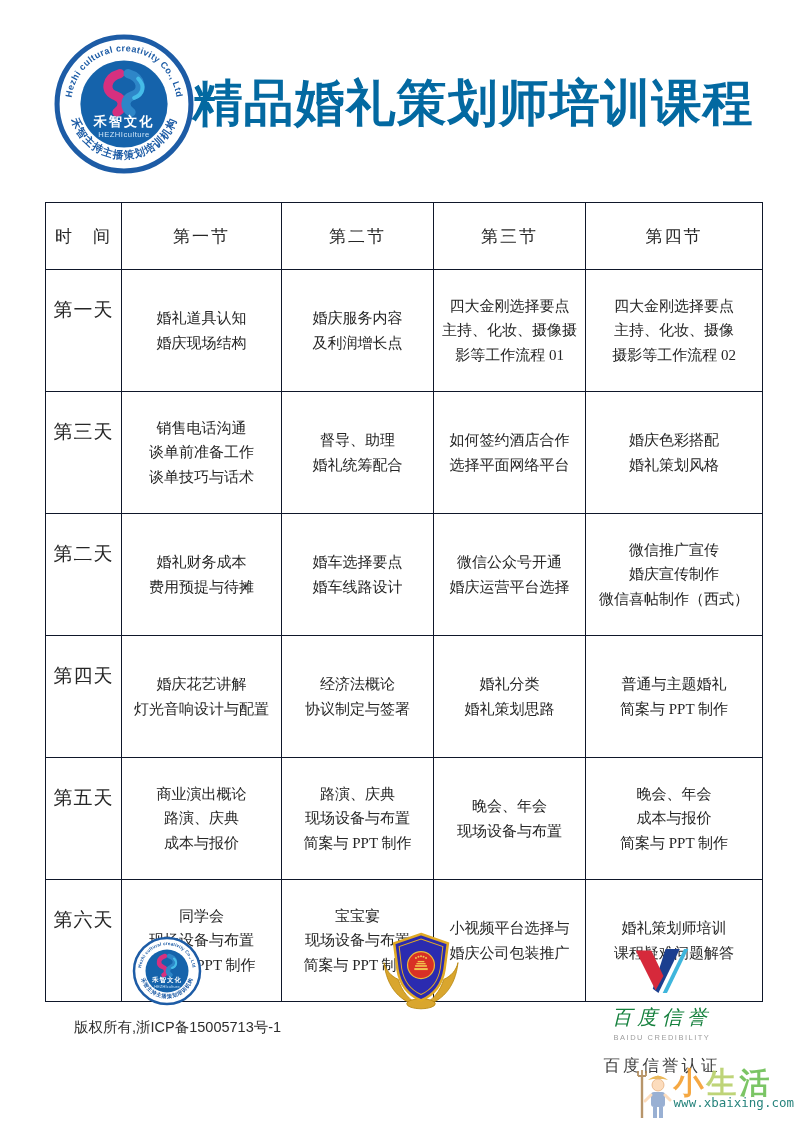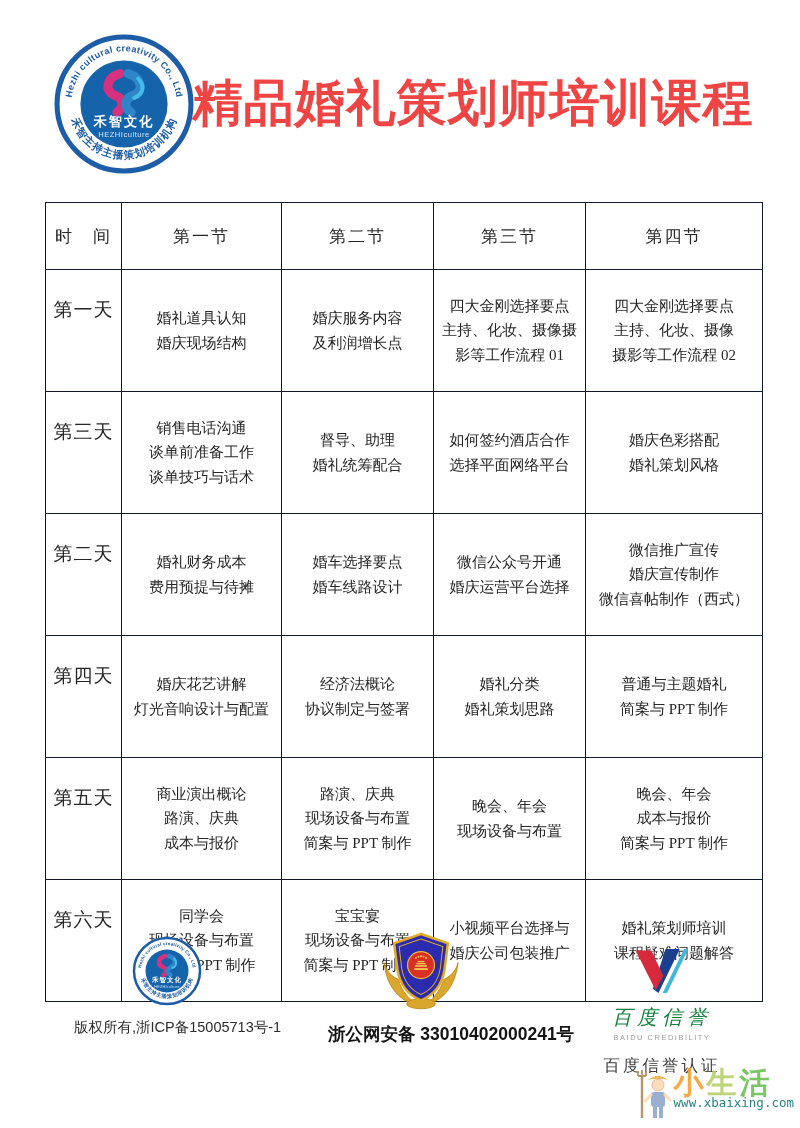--- a/index.html
+++ b/index.html
@@ -2,21 +2,21 @@
 <html><head>
 <meta charset="utf-8">
 <style>
   html,body{margin:0;padding:0;background:#fff;}
   .page{position:relative;width:800px;height:1128px;background:#ffffff;overflow:hidden;
         font-family:"Liberation Serif","DejaVu Serif",serif;color:#1c1c1c;}
 
   
   .hezhi-logo-main{position:absolute;left:53px;top:33px;width:142px;height:142px;}
   .page-title{position:absolute;left:183px;top:70px;width:580px;text-align:center;
-              font-size:50px;font-weight:bold;color:#ef4444;letter-spacing:1px;white-space:nowrap;}
+              font-size:50px;font-weight:bold;color:#0369a1;letter-spacing:1px;white-space:nowrap;}
 
   
   .table-wrap{position:absolute;left:45px;top:202px;}
   table.schedule{border-collapse:collapse;table-layout:fixed;}
   table.schedule col.c0{width:76px;}
   table.schedule col.c1{width:160px;}
   table.schedule col.c2{width:152px;}
   table.schedule col.c3{width:152px;}
   table.schedule col.c4{width:177px;}
   table.schedule th,table.schedule td{border:1px solid #0f172a;text-align:center;
@@ -256,21 +256,20 @@
           <circle cx="47" cy="33" r="1.2"></circle>
           <circle cx="50" cy="32.5" r="1.2"></circle>
         <circle cx="53" cy="33" r="1.2"></circle>
           <circle cx="56" cy="34.5" r="1.2"></circle>
         <rect x="46" y="38" width="8" height="1.6"></rect>
         <rect x="44.5" y="40.5" width="11" height="1.6"></rect>
         <rect x="43" y="43" width="14" height="2"></rect>
         <rect x="42" y="46.5" width="16" height="2.4"></rect>
       </g>
     </svg>
-    <p class="police-text">浙公网安备 33010402000241号</p>
   </div>
 
   <div class="f-right">
     <svg viewBox="0 0 90 70" aria-hidden="true">
       <polygon points="50,4 70,4 40,66 32,60" fill="#1b3f8f"></polygon>
       <polygon points="76,4 82,4 52,66 46,66" fill="#3fb6dc"></polygon>
       <polygon points="8,6 30,6 47,42 36,62" fill="#d6293b"></polygon>
     </svg>
     <p class="baidu-cn">百度信誉</p>
     <p class="baidu-en">BAIDU CREDIBILITY</p>

